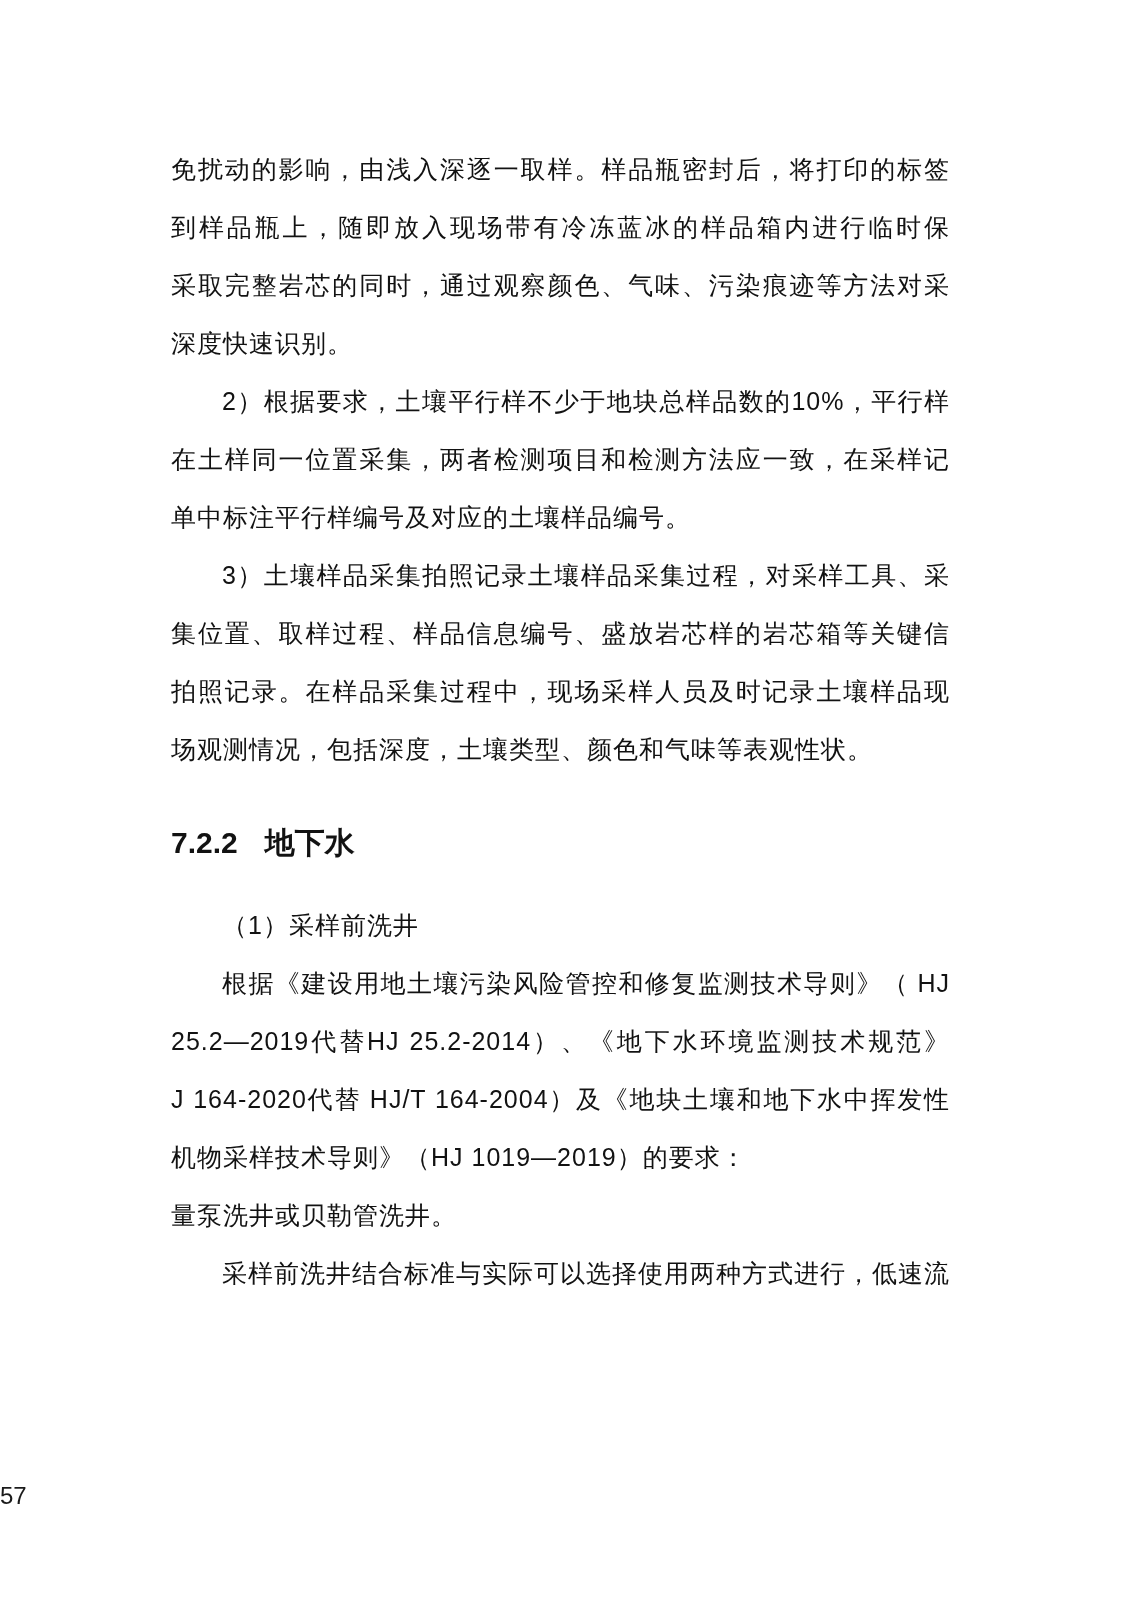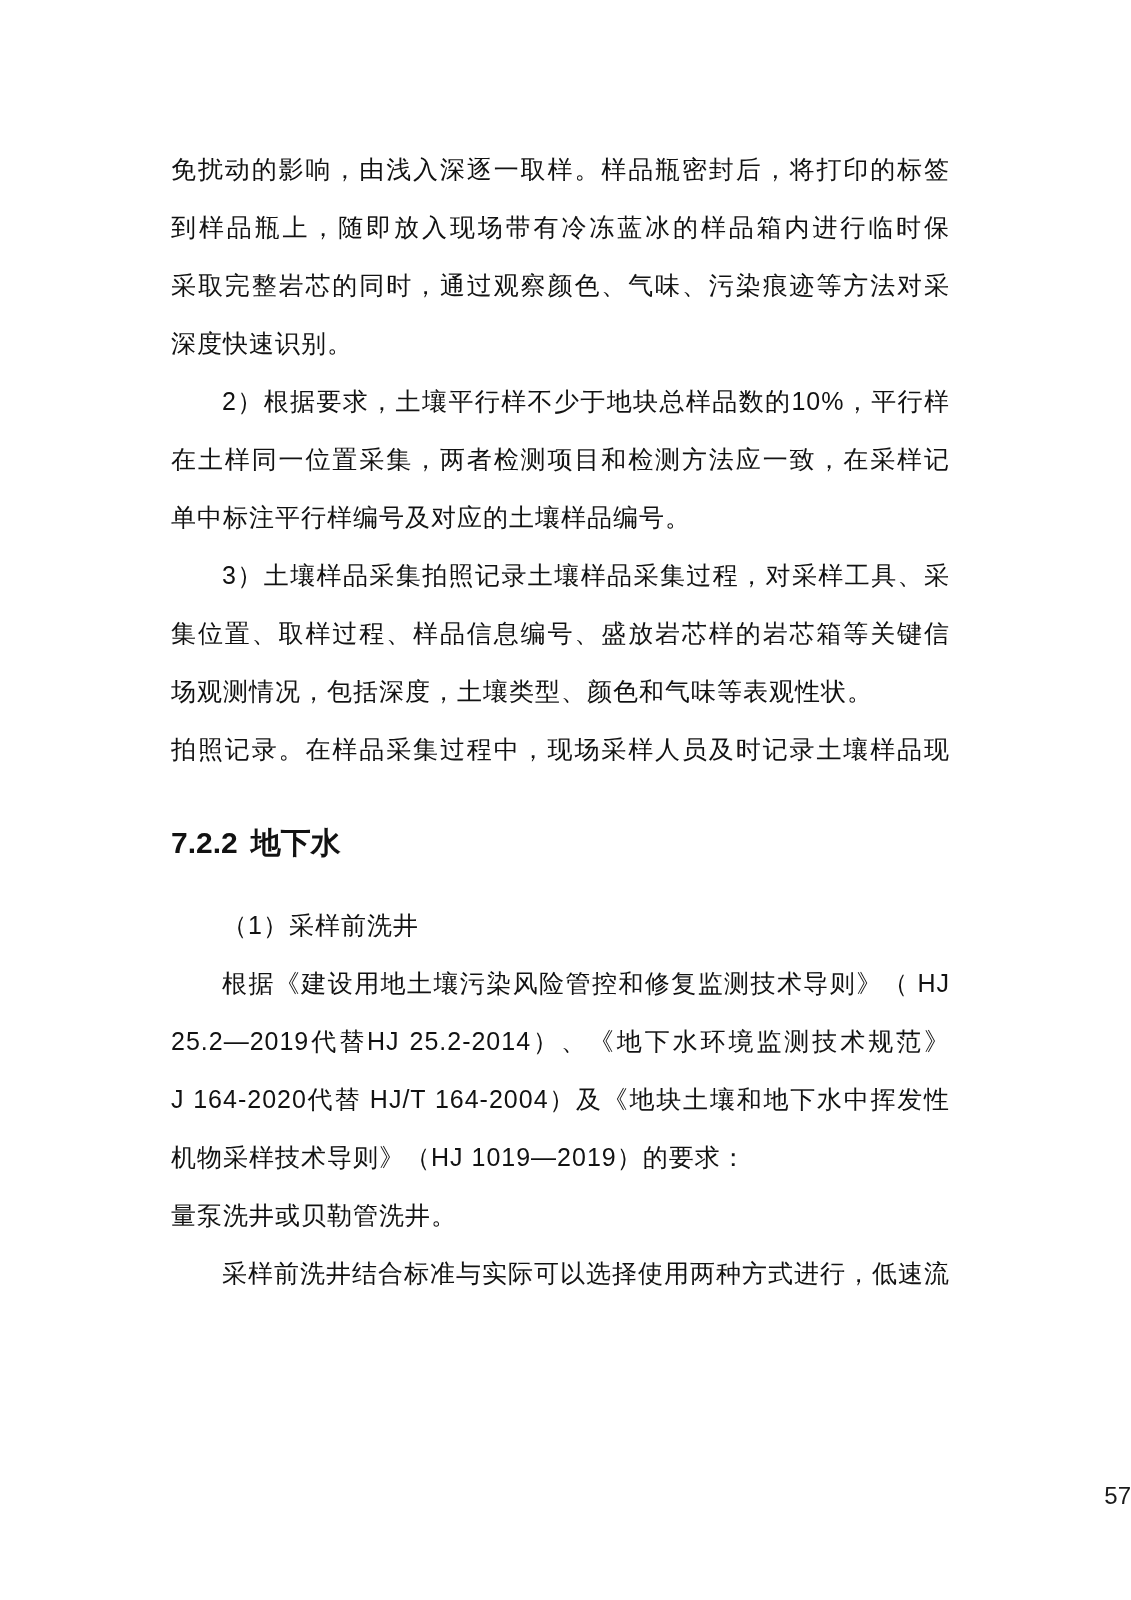--- a/index.html
+++ b/index.html
@@ -30,45 +30,45 @@
   .ln.end { text-align: right; text-align-last: left; }
   .ln.ind { text-indent: 51px; }
   .heading {
     margin: 36px 0 24px 0;
     font-size: 30px;
     line-height: 58px;
     height: 58px;
     font-weight: bold;
     letter-spacing: 0;
   }
-  .h-num { margin-right: 13px; }
+  .h-num { margin-right: 27px; }
   .page-footer {
     position: absolute;
     left: 0; top: 1482px;
     width: 1131px;
-    text-align: right;
+    text-align: left;
   }
   .page-num { font-size: 24px; color: #1a1a1a; }
 </style>
 </head>
 <body>
 
 <div class="page">
   <main class="text-content">
     <div class="ln just">免扰动的影响，由浅入深逐一取样。样品瓶密封后，将打印的标签贴</div>
     <div class="ln just">到样品瓶上，随即放入现场带有冷冻蓝冰的样品箱内进行临时保存。</div>
     <div class="ln just">采取完整岩芯的同时，通过观察颜色、气味、污染痕迹等方法对采样</div>
     <div class="ln end">深度快速识别。</div>
     <div class="ln ind just">2）根据要求，土壤平行样不少于地块总样品数的10%，平行样</div>
     <div class="ln just">在土样同一位置采集，两者检测项目和检测方法应一致，在采样记录</div>
     <div class="ln end">单中标注平行样编号及对应的土壤样品编号。</div>
     <div class="ln ind just">3）土壤样品采集拍照记录土壤样品采集过程，对采样工具、采</div>
     <div class="ln just">集位置、取样过程、样品信息编号、盛放岩芯样的岩芯箱等关键信息</div>
+    <div class="ln just">拍照记录。在样品采集过程中，现场采样人员及时记录土壤样品现</div>
     <div class="ln end">场观测情况，包括深度，土壤类型、颜色和气味等表观性状。</div>
-    <div class="ln just">拍照记录。在样品采集过程中，现场采样人员及时记录土壤样品现</div>
 
     <h2 class="heading">
       <span class="h-num">7.2.2</span><span class="h-title">地下水</span>
     </h2>
 
     <div class="ln ind end">（1）采样前洗井</div>
     <div class="ln ind just">根据《建设用地土壤污染风险管控和修复监测技术导则》（ HJ</div>
     <div class="ln just">25.2—2019代替HJ 25.2-2014）、《地下水环境监测技术规范》（H</div>
     <div class="ln just">J 164-2020代替 HJ/T 164-2004）及《地块土壤和地下水中挥发性有</div>
     <div class="ln end">机物采样技术导则》（HJ 1019—2019）的要求：</div>

